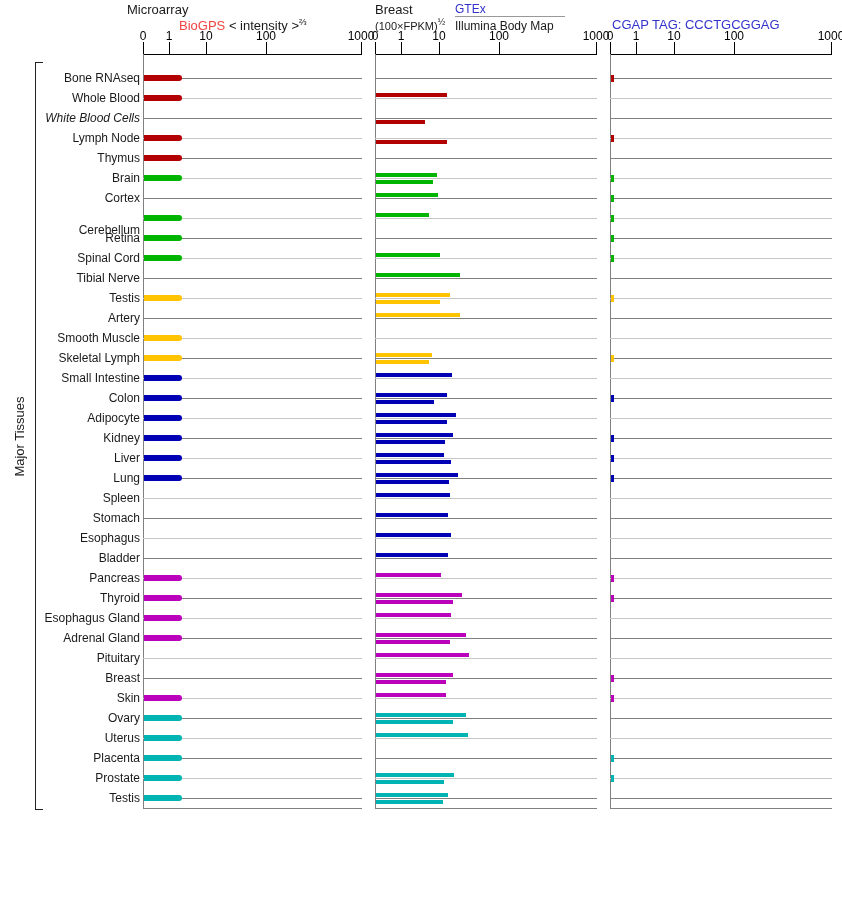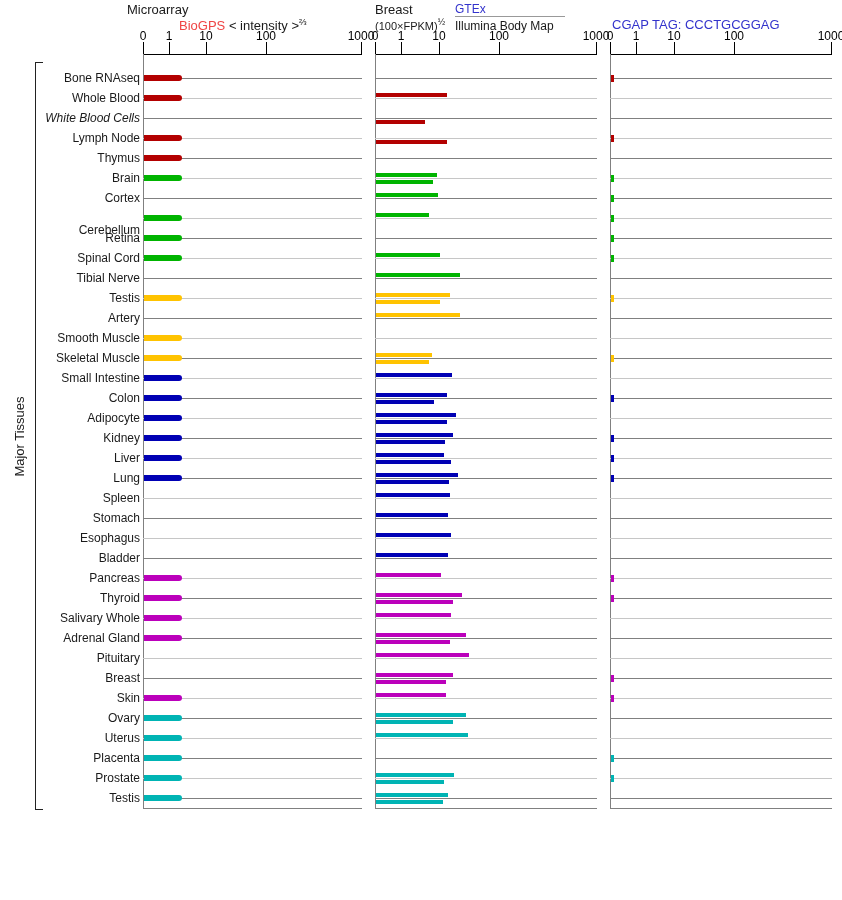--- a/index.html
+++ b/index.html
@@ -170,21 +170,21 @@
       <div class="row-label" style="left: 40px; top: 310px; width: 100px; height: 16px; line-height: 16px;">Artery</div>
       <div class="row-line" style="left: 143px; top: 318px; width: 219px; background: rgb(128, 128, 128);"></div>
       <div class="row-line" style="left: 375px; top: 318px; width: 222px; background: rgb(128, 128, 128);"></div>
       <div class="row-line" style="left: 610px; top: 318px; width: 222px; background: rgb(128, 128, 128);"></div>
       <div class="bar" style="left: 376px; top: 313px; height: 4px; width: 84px; background: rgb(255, 195, 0);"></div>
       <div class="row-label" style="left: 40px; top: 330px; width: 100px; height: 16px; line-height: 16px;">Smooth Muscle</div>
       <div class="row-line" style="left: 143px; top: 338px; width: 219px; background: rgb(198, 198, 198);"></div>
       <div class="row-line" style="left: 375px; top: 338px; width: 222px; background: rgb(198, 198, 198);"></div>
       <div class="row-line" style="left: 610px; top: 338px; width: 222px; background: rgb(198, 198, 198);"></div>
       <div class="bar" style="left: 144px; top: 335px; height: 6px; width: 38px; background: rgb(255, 195, 0); border-radius: 0px 3px 3px 0px;"></div>
-      <div class="row-label" style="left: 40px; top: 350px; width: 100px; height: 16px; line-height: 16px;">Skeletal Muscle</div>
+      <div class="row-label" style="left: 40px; top: 350px; width: 100px; height: 16px; line-height: 16px;">Skeletal Lymph</div>
       <div class="row-line" style="left: 143px; top: 358px; width: 219px; background: rgb(128, 128, 128);"></div>
       <div class="row-line" style="left: 375px; top: 358px; width: 222px; background: rgb(128, 128, 128);"></div>
       <div class="row-line" style="left: 610px; top: 358px; width: 222px; background: rgb(128, 128, 128);"></div>
       <div class="bar" style="left: 144px; top: 355px; height: 6px; width: 38px; background: rgb(255, 195, 0); border-radius: 0px 3px 3px 0px;"></div>
       <div class="bar" style="left: 376px; top: 353px; height: 4px; width: 56px; background: rgb(255, 195, 0);"></div>
       <div class="bar" style="left: 376px; top: 360px; height: 4px; width: 53px; background: rgb(255, 195, 0);"></div>
       <div class="bar" style="left: 611px; top: 355px; height: 7px; width: 3px; background: rgb(255, 195, 0);"></div>
       <div class="row-label" style="left: 40px; top: 370px; width: 100px; height: 16px; line-height: 16px;">Small Intestine</div>
       <div class="row-line" style="left: 143px; top: 378px; width: 219px; background: rgb(198, 198, 198);"></div>
       <div class="row-line" style="left: 375px; top: 378px; width: 222px; background: rgb(198, 198, 198);"></div>
@@ -258,21 +258,21 @@
       <div class="bar" style="left: 376px; top: 573px; height: 4px; width: 65px; background: rgb(187, 0, 187);"></div>
       <div class="bar" style="left: 611px; top: 575px; height: 7px; width: 3px; background: rgb(187, 0, 187);"></div>
       <div class="row-label" style="left: 40px; top: 590px; width: 100px; height: 16px; line-height: 16px;">Thyroid</div>
       <div class="row-line" style="left: 143px; top: 598px; width: 219px; background: rgb(128, 128, 128);"></div>
       <div class="row-line" style="left: 375px; top: 598px; width: 222px; background: rgb(128, 128, 128);"></div>
       <div class="row-line" style="left: 610px; top: 598px; width: 222px; background: rgb(128, 128, 128);"></div>
       <div class="bar" style="left: 144px; top: 595px; height: 6px; width: 38px; background: rgb(187, 0, 187); border-radius: 0px 3px 3px 0px;"></div>
       <div class="bar" style="left: 376px; top: 593px; height: 4px; width: 86px; background: rgb(187, 0, 187);"></div>
       <div class="bar" style="left: 376px; top: 600px; height: 4px; width: 77px; background: rgb(187, 0, 187);"></div>
       <div class="bar" style="left: 611px; top: 595px; height: 7px; width: 3px; background: rgb(187, 0, 187);"></div>
-      <div class="row-label" style="left: 40px; top: 610px; width: 100px; height: 16px; line-height: 16px;">Salivary Whole</div>
+      <div class="row-label" style="left: 40px; top: 610px; width: 100px; height: 16px; line-height: 16px;">Esophagus Gland</div>
       <div class="row-line" style="left: 143px; top: 618px; width: 219px; background: rgb(198, 198, 198);"></div>
       <div class="row-line" style="left: 375px; top: 618px; width: 222px; background: rgb(198, 198, 198);"></div>
       <div class="row-line" style="left: 610px; top: 618px; width: 222px; background: rgb(198, 198, 198);"></div>
       <div class="bar" style="left: 144px; top: 615px; height: 6px; width: 38px; background: rgb(187, 0, 187); border-radius: 0px 3px 3px 0px;"></div>
       <div class="bar" style="left: 376px; top: 613px; height: 4px; width: 75px; background: rgb(187, 0, 187);"></div>
       <div class="row-label" style="left: 40px; top: 630px; width: 100px; height: 16px; line-height: 16px;">Adrenal Gland</div>
       <div class="row-line" style="left: 143px; top: 638px; width: 219px; background: rgb(128, 128, 128);"></div>
       <div class="row-line" style="left: 375px; top: 638px; width: 222px; background: rgb(128, 128, 128);"></div>
       <div class="row-line" style="left: 610px; top: 638px; width: 222px; background: rgb(128, 128, 128);"></div>
       <div class="bar" style="left: 144px; top: 635px; height: 6px; width: 38px; background: rgb(187, 0, 187); border-radius: 0px 3px 3px 0px;"></div>

